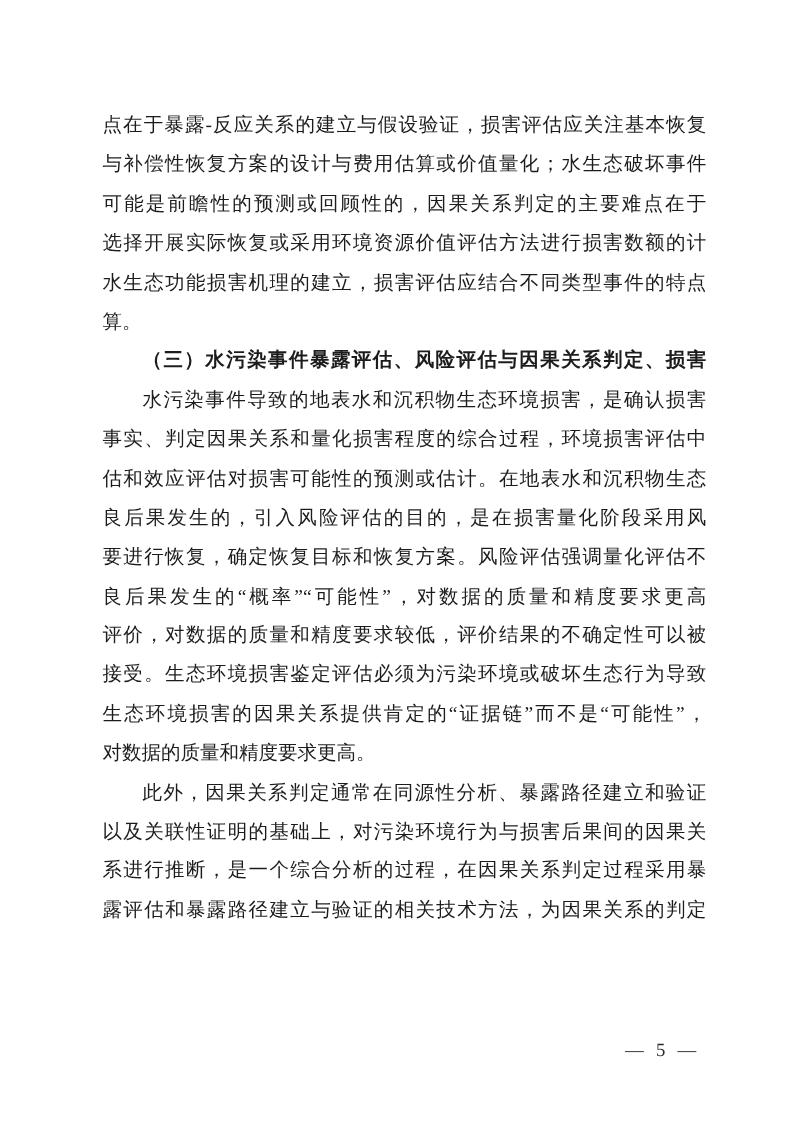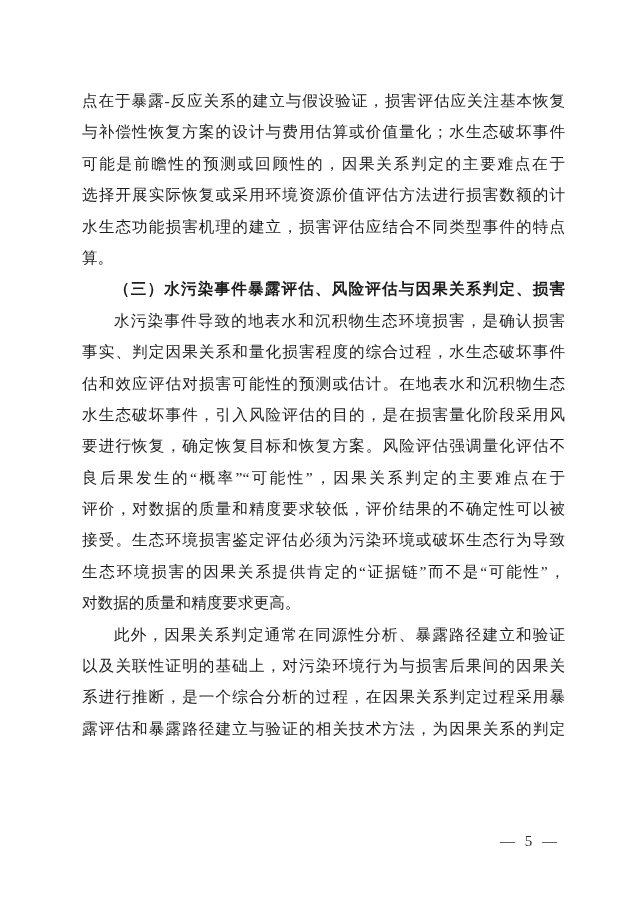--- a/index.html
+++ b/index.html
@@ -65,25 +65,25 @@
       <div class="line">可能是前瞻性的预测或回顾性的，因果关系判定的主要难点在于</div>
       <div class="line">选择开展实际恢复或采用环境资源价值评估方法进行损害数额的计</div>
       <div class="line">水生态功能损害机理的建立，损害评估应结合不同类型事件的特点</div>
       <div class="line last">算。</div>
     </div>
     <div class="block heading">
       <div class="line indent">（三）水污染事件暴露评估、风险评估与因果关系判定、损害</div>
     </div>
     <div class="block">
       <div class="line indent">水污染事件导致的地表水和沉积物生态环境损害，是确认损害</div>
-      <div class="line">事实、判定因果关系和量化损害程度的综合过程，水生态破坏事件</div>
+      <div class="line">事实、判定因果关系和量化损害程度的综合过程，环境损害评估中</div>
       <div class="line">估和效应评估对损害可能性的预测或估计。在地表水和沉积物生态</div>
-      <div class="line">水生态破坏事件，引入风险评估的目的，是在损害量化阶段采用风</div>
+      <div class="line">良后果发生的，引入风险评估的目的，是在损害量化阶段采用风</div>
       <div class="line">要进行恢复，确定恢复目标和恢复方案。风险评估强调量化评估不</div>
-      <div class="line">良后果发生的“概率”“可能性”，因果关系判定的主要难点在于</div>
+      <div class="line">良后果发生的“概率”“可能性”，对数据的质量和精度要求更高</div>
       <div class="line">评价，对数据的质量和精度要求较低，评价结果的不确定性可以被</div>
       <div class="line">接受。生态环境损害鉴定评估必须为污染环境或破坏生态行为导致</div>
       <div class="line">生态环境损害的因果关系提供肯定的“证据链”而不是“可能性”，</div>
       <div class="line last">对数据的质量和精度要求更高。</div>
     </div>
     <div class="block">
       <div class="line indent">此外，因果关系判定通常在同源性分析、暴露路径建立和验证</div>
       <div class="line">以及关联性证明的基础上，对污染环境行为与损害后果间的因果关</div>
       <div class="line">系进行推断，是一个综合分析的过程，在因果关系判定过程采用暴</div>
       <div class="line">露评估和暴露路径建立与验证的相关技术方法，为因果关系的判定</div>

